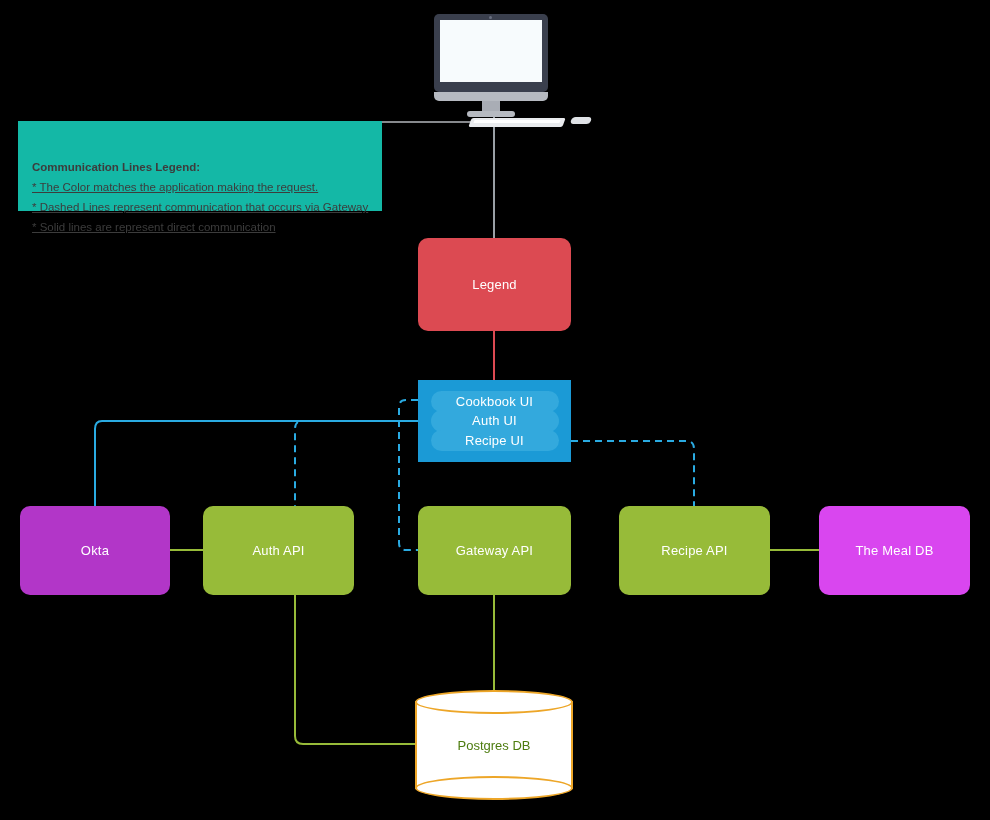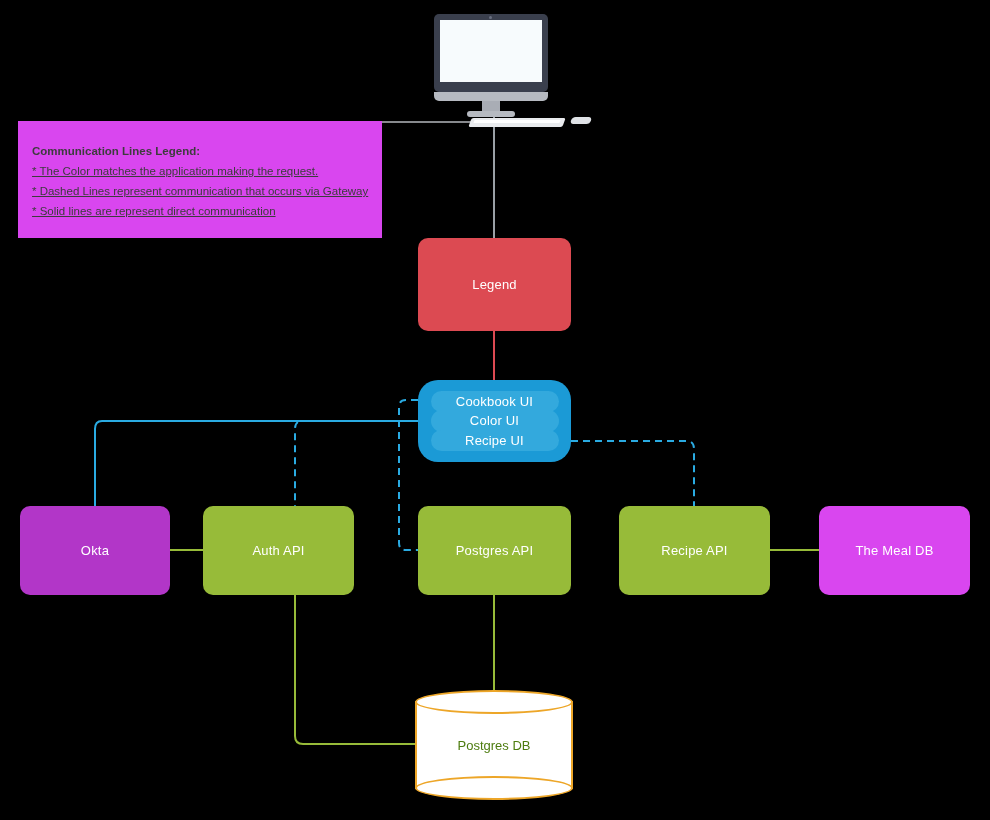--- a/index.html
+++ b/index.html
@@ -5,21 +5,21 @@
   html,body{margin:0;padding:0;background:#000;}
   body{width:990px;height:820px;overflow:hidden;font-family:"Liberation Sans",sans-serif;}
   #stage{position:relative;width:990px;height:820px;background:#000000;}
 
   svg.wires{position:absolute;left:0;top:0;width:990px;height:820px;pointer-events:none;}
 
   .node{position:absolute;box-sizing:border-box;display:flex;align-items:center;justify-content:center;
         border-radius:10px;color:#ffffff;font-size:13px;letter-spacing:.2px;text-align:center;}
 
   .n-gateway{left:418px;top:238px;width:153px;height:93px;background:#dc4a52;}
-  .n-uiwrap{left:418px;top:380px;width:153px;height:82px;background:#1b9ad6;border-radius:20px;
+  .n-uiwrap{left:418px;top:380px;width:153px;height:82px;background:#1b9ad6;border-radius:0;
             display:flex;flex-direction:column;align-items:center;justify-content:center;gap:0;padding:12px 0;}
   .ui-card{width:128px;height:25px;background:#33a9dd;border-radius:12px;display:flex;align-items:center;
            justify-content:center;font-size:13px;color:#fff;margin:-1px 0;}
 
   .n-okta{left:20px;top:506px;width:150px;height:89px;background:#b236c8;}
   .n-authapi{left:203px;top:506px;width:151px;height:89px;background:#97bb39;}
   .n-cookapi{left:418px;top:506px;width:153px;height:89px;background:#97bb39;}
   .n-recipeapi{left:619px;top:506px;width:151px;height:89px;background:#97bb39;}
   .n-mealdb{left:819px;top:506px;width:151px;height:89px;background:#d946ef;}
 
@@ -28,22 +28,22 @@
   .db .body{position:absolute;left:0;top:11px;width:158px;height:88px;background:#ffffff;
             border-left:2px solid #eda628;border-right:2px solid #eda628;box-sizing:border-box;}
   .db .top{position:absolute;left:0;top:0;width:158px;height:24px;background:#ffffff;
            border:2px solid #eda628;border-radius:50%;box-sizing:border-box;}
   .db .bot{position:absolute;left:0;top:86px;width:158px;height:24px;background:#ffffff;
            border:2px solid #eda628;border-radius:50%;box-sizing:border-box;}
   .db .lbl{position:absolute;left:0;top:0;width:158px;height:110px;display:flex;align-items:center;
            justify-content:center;color:#4d7c0f;font-size:13px;z-index:4;}
 
   
-  .legend{position:absolute;left:18px;top:121px;width:364px;height:117px;background:#d946ef;
-          box-sizing:border-box;padding:20px 14px 0 14px;color:#3c3c3c;font-size:11.5px;line-height:1.75;}
+  .legend{position:absolute;left:18px;top:121px;width:364px;height:90px;background:#14b8a6;
+          box-sizing:border-box;padding:36px 14px 0 14px;color:#3c3c3c;font-size:11.5px;line-height:1.75;}
   .legend .ttl{font-weight:bold;}
   .legend .li{white-space:nowrap;text-decoration:underline;}
 
   
   .monitor{position:absolute;left:426px;top:14px;width:130px;height:110px;}
   .m-bezel{position:absolute;left:8px;top:0;width:114px;height:78px;background:#3a3f4d;border-radius:5px;}
   .m-screen{position:absolute;left:14px;top:6px;width:102px;height:62px;background:#f7fbfd;}
   .m-cam{position:absolute;left:63px;top:2px;width:3px;height:3px;background:#6a7080;border-radius:50%;}
   .m-chin{position:absolute;left:8px;top:78px;width:114px;height:9px;background:#b6bac1;border-radius:0 0 5px 5px;}
   .m-neck{position:absolute;left:56px;top:87px;width:18px;height:12px;background:#a9adb5;}
@@ -105,37 +105,37 @@
 
   <div class="node n-gateway">
     <span>Legend</span>
   </div>
 
   <div class="node n-uiwrap">
     <div class="ui-card">
       <span>Cookbook UI</span>
     </div>
     <div class="ui-card">
-      <span>Color UI</span>
+      <span>Auth UI</span>
     </div>
     <div class="ui-card">
       <span>Recipe UI</span>
     </div>
   </div>
 
   <div class="node n-okta">
     <span>Okta</span>
   </div>
 
   <div class="node n-authapi">
     <span>Auth API</span>
   </div>
 
   <div class="node n-cookapi">
-    <span>Postgres  API</span>
+    <span>Gateway  API</span>
   </div>
 
   <div class="node n-recipeapi">
     <span>Recipe API</span>
   </div>
 
   <div class="node n-mealdb">
     <span>The Meal DB</span>
   </div>
 

